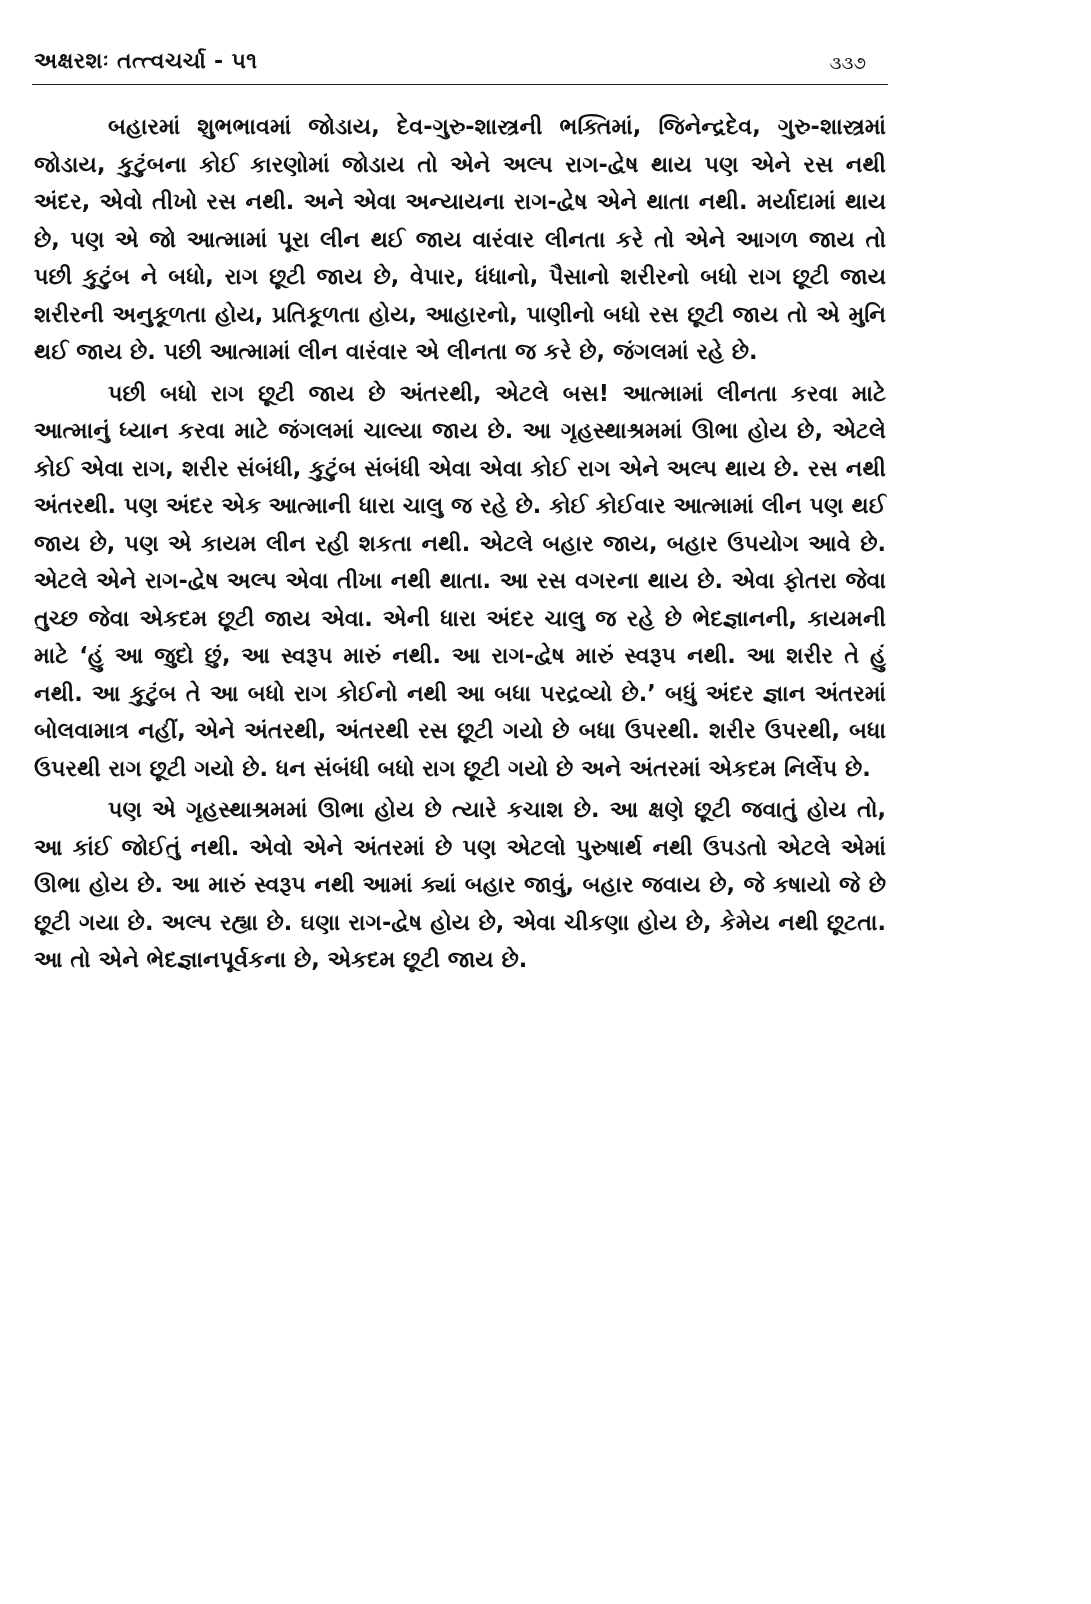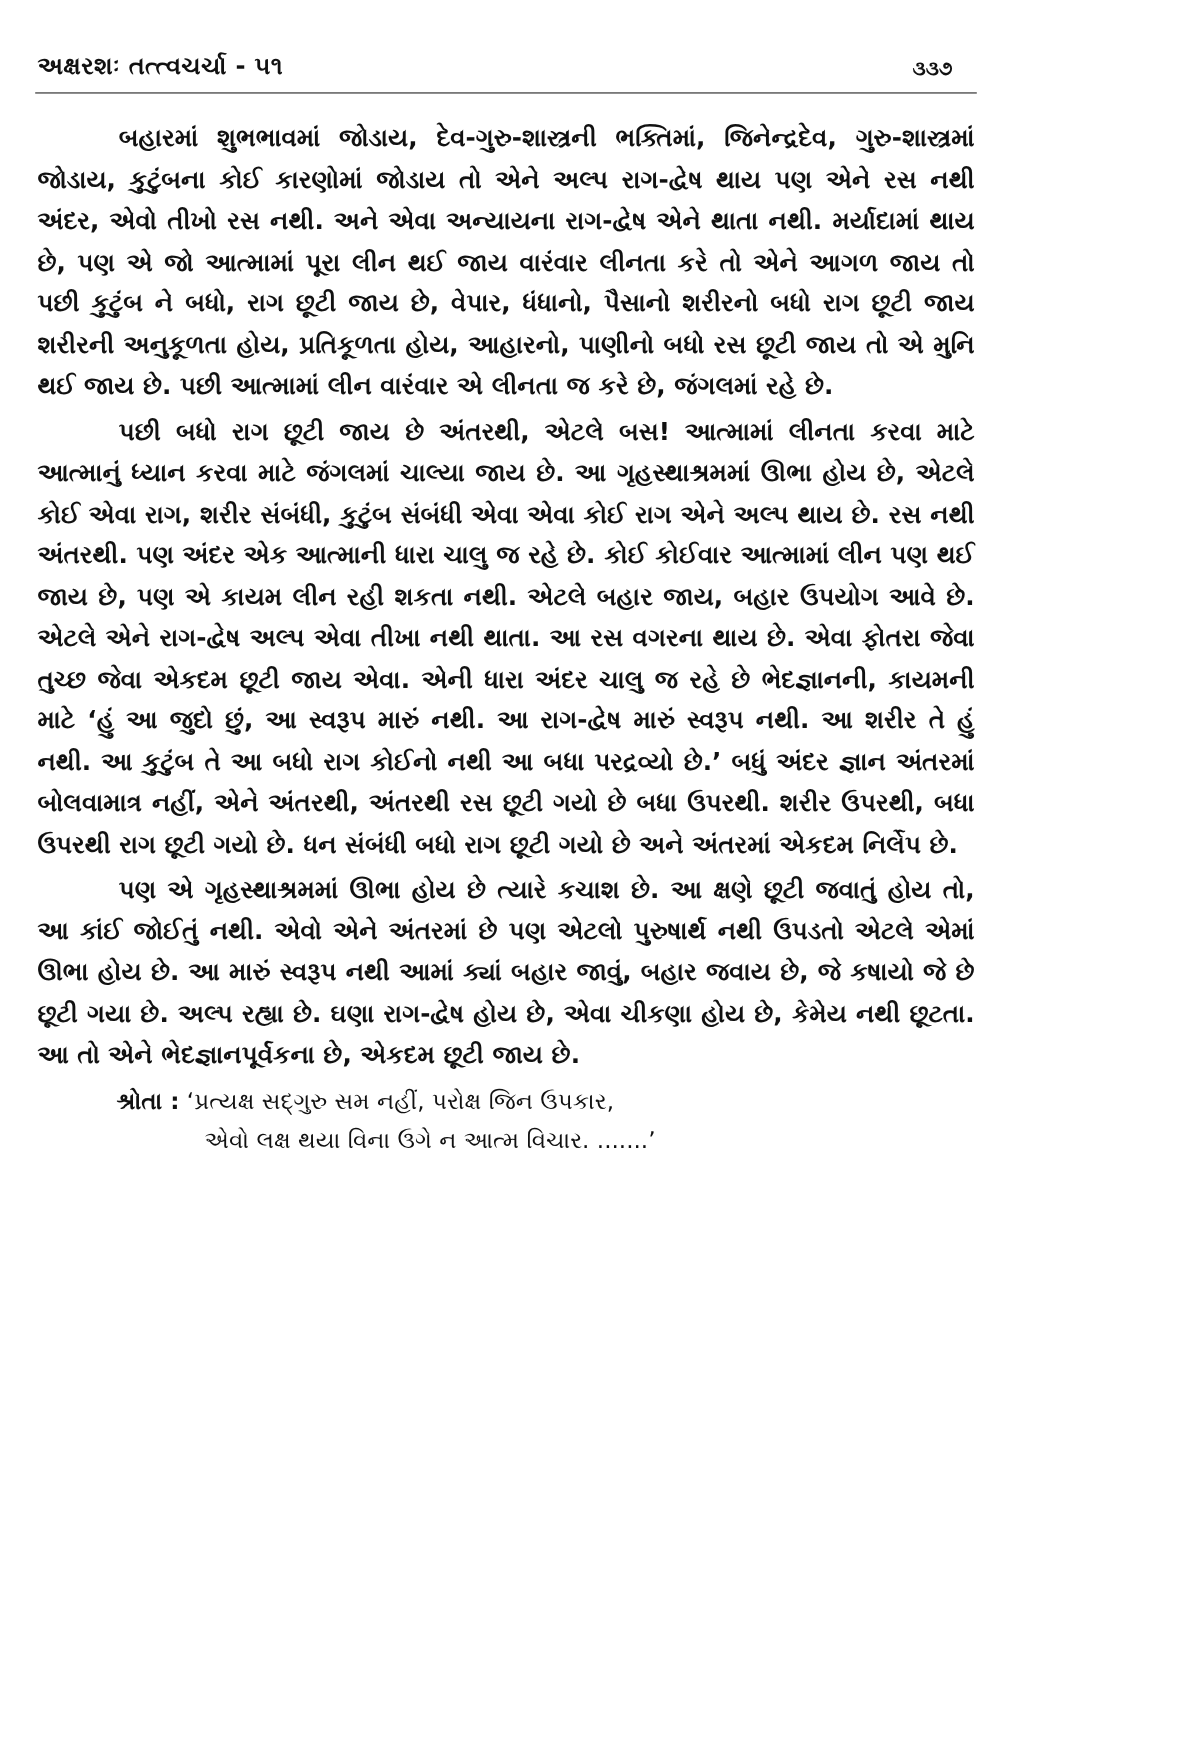--- a/index.html
+++ b/index.html
@@ -29,21 +29,21 @@
     top: 4px;
     font-size: 22px;
     font-weight: bold;
     letter-spacing: 0.3px;
   }
   .page-number {
     position: absolute;
     right: 22px;
     top: 8px;
     font-size: 18px;
-    font-weight: bold;
+    font-weight: normal;
   }
   .body-text {
     position: absolute;
     left: 34px;
     top: 108px;
     width: 852px;
     font-size: 22.4px;
     font-weight: bold;
     line-height: 37.5px;
     text-align: justify;
@@ -77,19 +77,14 @@
   <span class="header-title">અક્ષરશઃ તત્ત્વચર્ચા - ૫૧</span>
   <span class="page-number">૩૩૭</span>
 </div>
 
 <div class="body-text">
   <p class="para">બહારમાં શુભભાવમાં જોડાય, દેવ-ગુરુ-શાસ્ત્રની ભક્તિમાં, જિનેન્દ્રદેવ, ગુરુ-શાસ્ત્રમાં જોડાય, કુટુંબના કોઈ કારણોમાં જોડાય તો એને અલ્પ રાગ-દ્વેષ થાય પણ એને રસ નથી અંદર, એવો તીખો રસ નથી. અને એવા અન્યાયના રાગ-દ્વેષ એને થાતા નથી. મર્યાદામાં થાય છે, પણ એ જો આત્મામાં પૂરા લીન થઈ જાય વારંવાર લીનતા કરે તો એને આગળ જાય તો પછી કુટુંબ ને બધો, રાગ છૂટી જાય છે, વેપાર, ધંધાનો, પૈસાનો શરીરનો બધો રાગ છૂટી જાય શરીરની અનુકૂળતા હોય, પ્રતિકૂળતા હોય, આહારનો, પાણીનો બધો રસ છૂટી જાય તો એ મુનિ થઈ જાય છે. પછી આત્મામાં લીન વારંવાર એ લીનતા જ કરે છે, જંગલમાં રહે છે.</p>
   <p class="para">પછી બધો રાગ છૂટી જાય છે અંતરથી, એટલે બસ! આત્મામાં લીનતા કરવા માટે આત્માનું ધ્યાન કરવા માટે જંગલમાં ચાલ્યા જાય છે. આ ગૃહસ્થાશ્રમમાં ઊભા હોય છે, એટલે કોઈ એવા રાગ, શરીર સંબંધી, કુટુંબ સંબંધી એવા એવા કોઈ રાગ એને અલ્પ થાય છે. રસ નથી અંતરથી. પણ અંદર એક આત્માની ધારા ચાલુ જ રહે છે. કોઈ કોઈવાર આત્મામાં લીન પણ થઈ જાય છે, પણ એ કાયમ લીન રહી શકતા નથી. એટલે બહાર જાય, બહાર ઉપયોગ આવે છે. એટલે એને રાગ-દ્વેષ અલ્પ એવા તીખા નથી થાતા. આ રસ વગરના થાય છે. એવા ફોતરા જેવા તુચ્છ જેવા એકદમ છૂટી જાય એવા. એની ધારા અંદર ચાલુ જ રહે છે ભેદજ્ઞાનની, કાયમની માટે ‘હું આ જુદો છું, આ સ્વરૂપ મારું નથી. આ રાગ-દ્વેષ મારું સ્વરૂપ નથી. આ શરીર તે હું નથી. આ કુટુંબ તે આ બધો રાગ કોઈનો નથી આ બધા પરદ્રવ્યો છે.’ બધું અંદર જ્ઞાન અંતરમાં બોલવામાત્ર નહીં, એને અંતરથી, અંતરથી રસ છૂટી ગયો છે બધા ઉપરથી. શરીર ઉપરથી, બધા ઉપરથી રાગ છૂટી ગયો છે. ધન સંબંધી બધો રાગ છૂટી ગયો છે અને અંતરમાં એકદમ નિર્લેપ છે.</p>
   <p class="para">પણ એ ગૃહસ્થાશ્રમમાં ઊભા હોય છે ત્યારે કચાશ છે. આ ક્ષણે છૂટી જવાતું હોય તો, આ કાંઈ જોઈતું નથી. એવો એને અંતરમાં છે પણ એટલો પુરુષાર્થ નથી ઉપડતો એટલે એમાં ઊભા હોય છે. આ મારું સ્વરૂપ નથી આમાં ક્યાં બહાર જાવું, બહાર જવાય છે, જે કષાયો જે છે છૂટી ગયા છે. અલ્પ રહ્યા છે. ઘણા રાગ-દ્વેષ હોય છે, એવા ચીકણા હોય છે, કેમેય નથી છૂટતા. આ તો એને ભેદજ્ઞાનપૂર્વકના છે, એકદમ છૂટી જાય છે.</p>
 
   <div class="quote-block">
-    <div class="quote-line1">
-      <span class="speaker">શ્રોતા :</span>
-      <span>‘પ્રત્યક્ષ સદ્‌ગુરુ સમ નહીં, પરોક્ષ જિન ઉપકાર,</span>
-    </div>
-    <div class="quote-line2">એવો લક્ષ થયા વિના ઉગે ન આત્મ વિચાર. .......’</div>
   </div>
 </div>
 
 </body></html>

